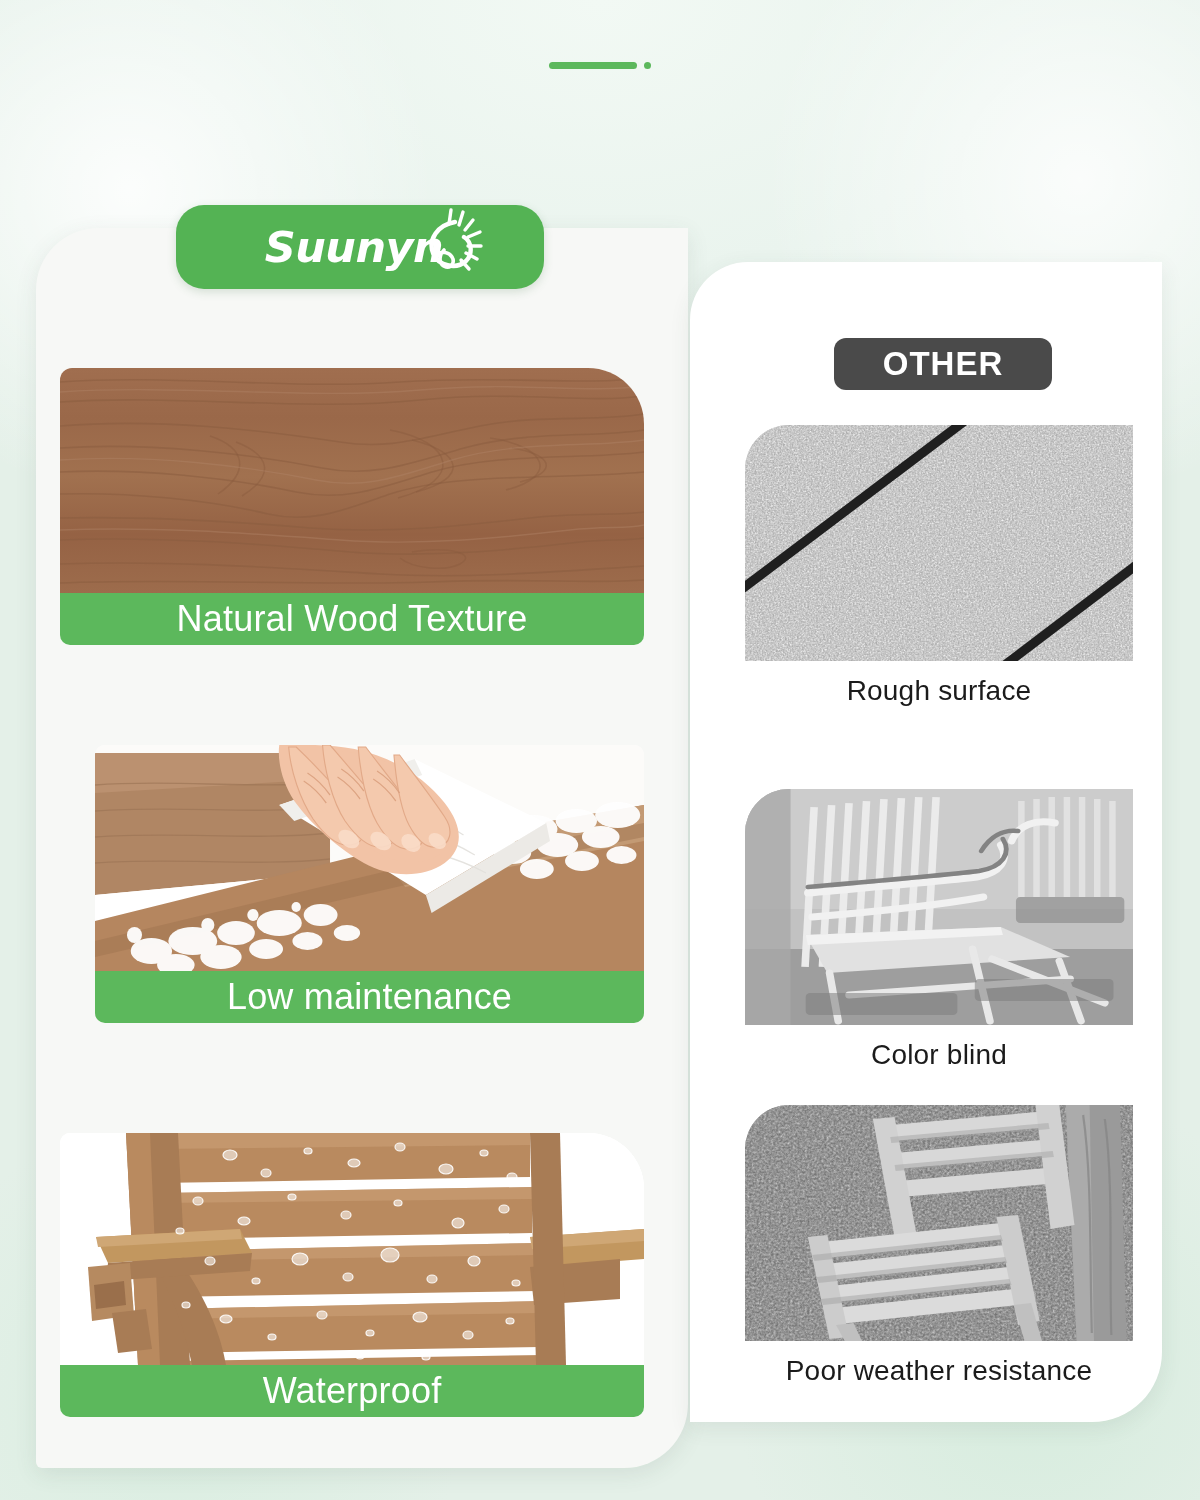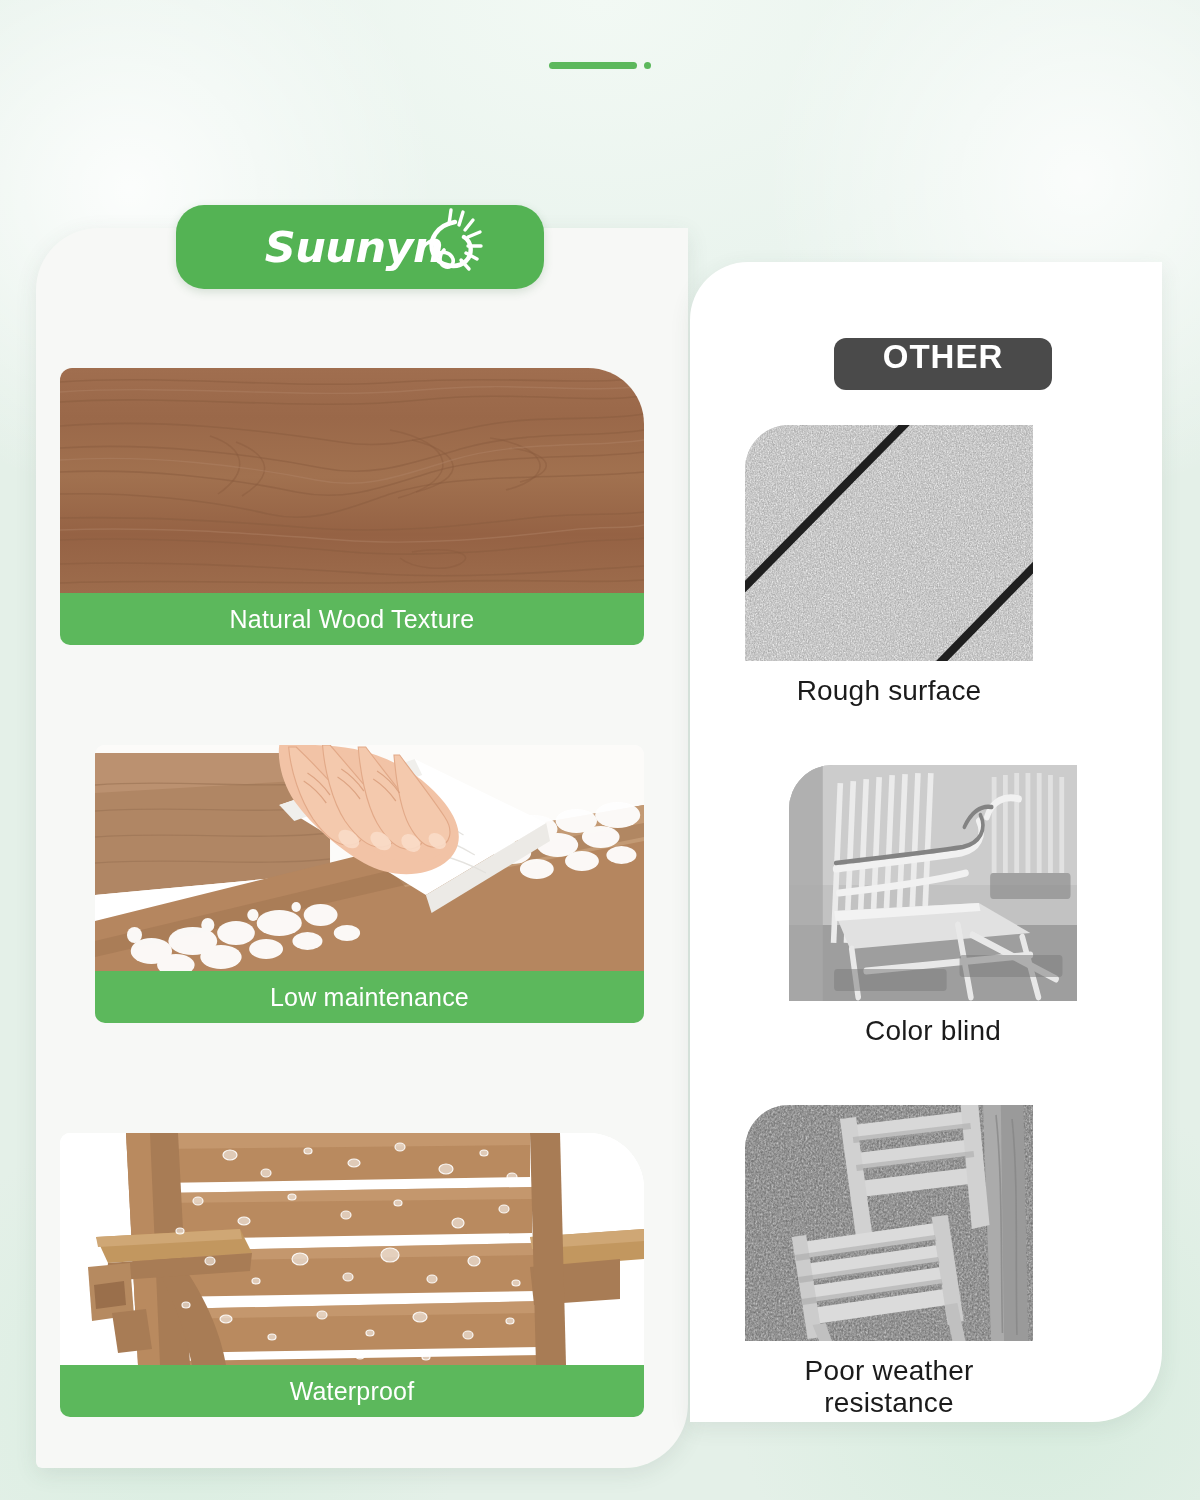--- a/index.html
+++ b/index.html
@@ -143,20 +143,21 @@
     width: 74px; height: 74px;
   }
 
   .other-badge {
     position: absolute;
     left: 834px; top: 338px;
     width: 218px; height: 52px;
     background: #4a4a4a;
     border-radius: 12px;
     display: flex;
+    align-items: center;
     justify-content: center;
     z-index: 15;
   }
   .other-badge-label {
     color: #ffffff;
     font-weight: 700;
     font-size: 33px;
     letter-spacing: 1px;
   }
 
@@ -175,21 +176,21 @@
     background: #ffffff;
   }
   .feat-label {
     height: 52px;
     background: #5cb85c;
     border-radius: 0 0 10px 10px;
     display: flex;
     align-items: center;
     justify-content: center;
     color: #ffffff;
-    font-size: 25px;
+    font-size: 36px;
     font-weight: 400;
     letter-spacing: 0.2px;
   }
 
   .feat-1 { top: 368px; }
   .feat-1 .feat-media { height: 225px; }
   .feat-2 { top: 745px; padding-left: 35px; }
   .feat-2 .feat-media { height: 226px; border-radius: 10px 10px 0 0; }
   .feat-3 { top: 1133px; }
   .feat-3 .feat-media { height: 232px; border-radius: 10px 56px 0 0; }
@@ -207,40 +208,40 @@
   .lowmaint svg { position: absolute; inset: 0; width: 100%; height: 100%; }
 
   
   .waterproof { position: absolute; inset: 0; background: #ffffff; overflow: hidden; }
   .waterproof svg { position: absolute; inset: 0; width: 100%; height: 100%; }
 
   
   .con {
     position: absolute;
     left: 745px;
-    width: 288px;
+    width: 388px;
   }
   .con-media {
     width: 100%;
     height: 236px;
     border-radius: 44px 0 0 0;
     overflow: hidden;
     position: relative;
     filter: grayscale(100%);
   }
   .con-caption {
     margin-top: 14px;
     text-align: center;
     font-size: 28px;
     color: #1b1b1b;
     font-weight: 400;
     letter-spacing: 0.2px;
   }
   .con-1 { top: 425px; }
-  .con-2 { top: 765px; margin-left: 44px; }
+  .con-2 { top: 789px; }
   .con-3 { top: 1105px; }
   .con-media svg { position: absolute; inset: 0; width: 100%; height: 100%; }
 </style>
 </head>
 <body>
 
 <div class="bg-glow-left"></div>
 <div class="bg-glow-right"></div>
 <div class="bg-tint-bl"></div>
 <div class="bg-tint-br"></div>

